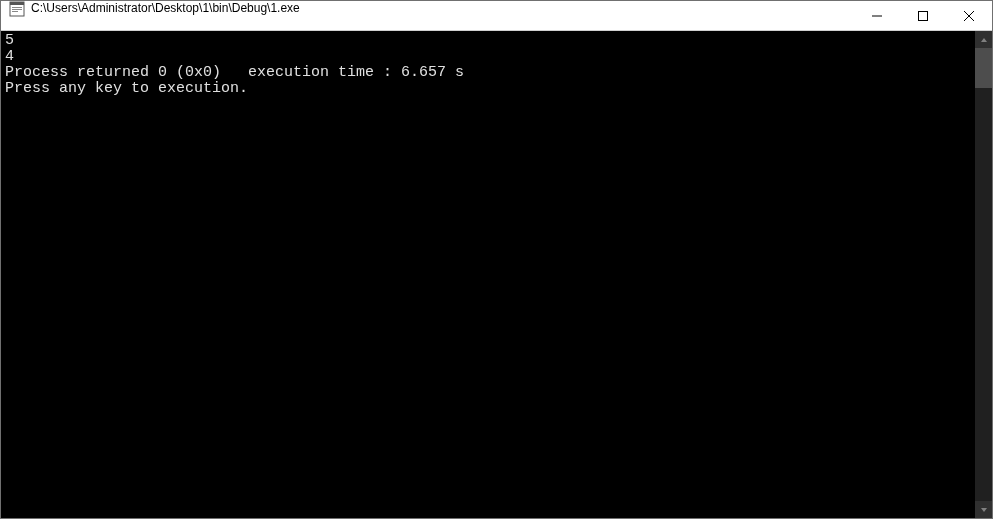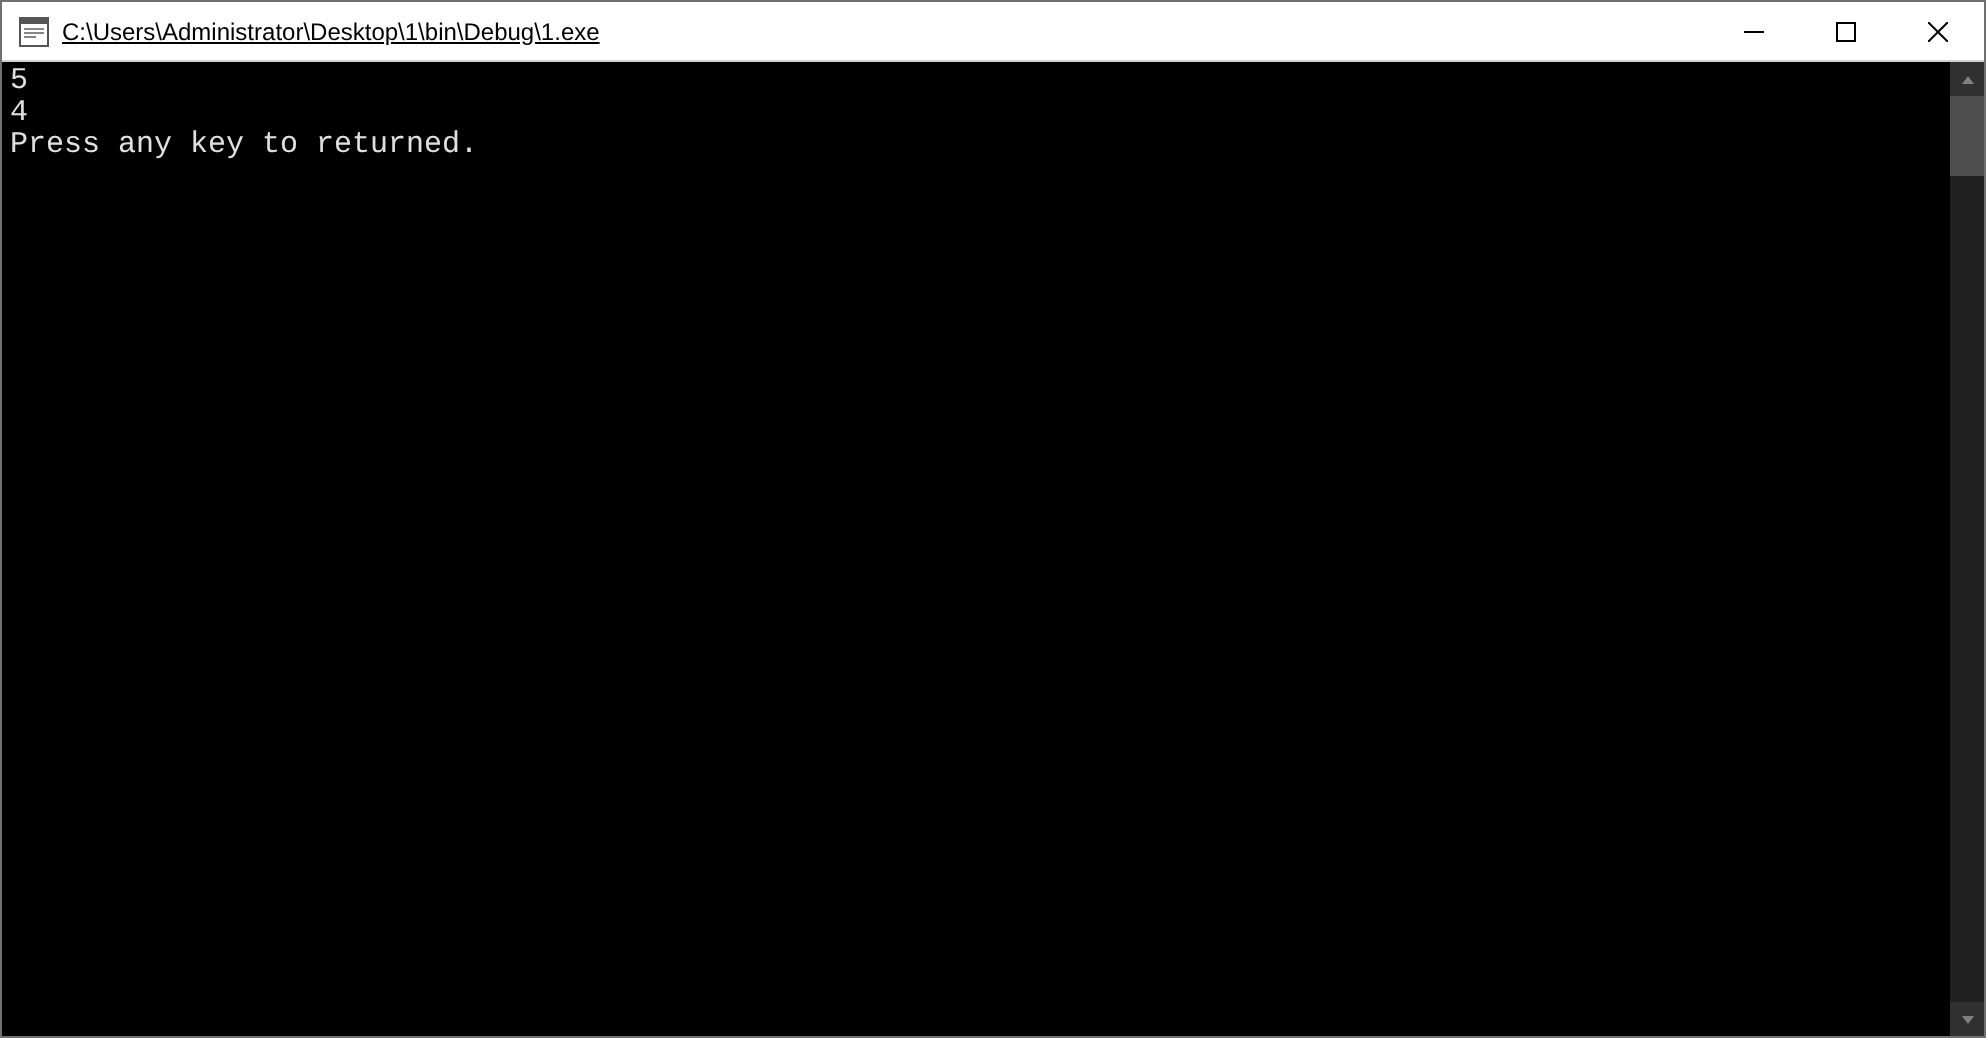--- a/index.html
+++ b/index.html
@@ -12,23 +12,21 @@
       height: 519px;
       background: #fff;
       font-family: "Segoe UI", Tahoma, sans-serif;
       overflow: hidden;
       border: 1px solid #707070;
     }
     .titlebar {
       height: 30px;
       background: #ffffff;
       display: flex;
-      align-items: center;
       border-bottom: 1px solid #d0d0d0;
-      text-decoration: underline;
     }
     .titlebar-icon {
       width: 16px;
       height: 16px;
       margin-left: 8px;
       margin-right: 6px;
       display: inline-flex;
       align-items: center;
       justify-content: center;
     }
@@ -138,21 +136,21 @@
     <div class="titlebar-btn close">
       <svg viewBox="0 0 10 10">
           <line x1="0" y1="0" x2="10" y2="10" stroke-width="1"></line>
           <line x1="10" y1="0" x2="0" y2="10" stroke-width="1"></line>
         </svg>
     </div>
   </div>
 </div>
 
 <div class="console-area">
-  <div class="console-content" id="console-output"><span class="console-line">5</span><span class="console-line">4</span><span class="console-line"></span><span class="console-line">Press any key to returned.</span></div>
+  <div class="console-content" id="console-output"><span class="console-line">5</span><span class="console-line">4</span><span class="console-line"></span><span class="console-line">Process returned 0 (0x0)   execution time : 6.657 s</span><span class="console-line">Press any key to execution.</span></div>
   <div class="scrollbar">
     <div class="scroll-up">
       <svg viewBox="0 0 8 8">
           <polygon points="4,2 7,6 1,6"></polygon>
         </svg>
     </div>
     <div class="scroll-thumb"></div>
     <div class="scroll-down">
       <svg viewBox="0 0 8 8">
           <polygon points="1,2 7,2 4,6"></polygon>

